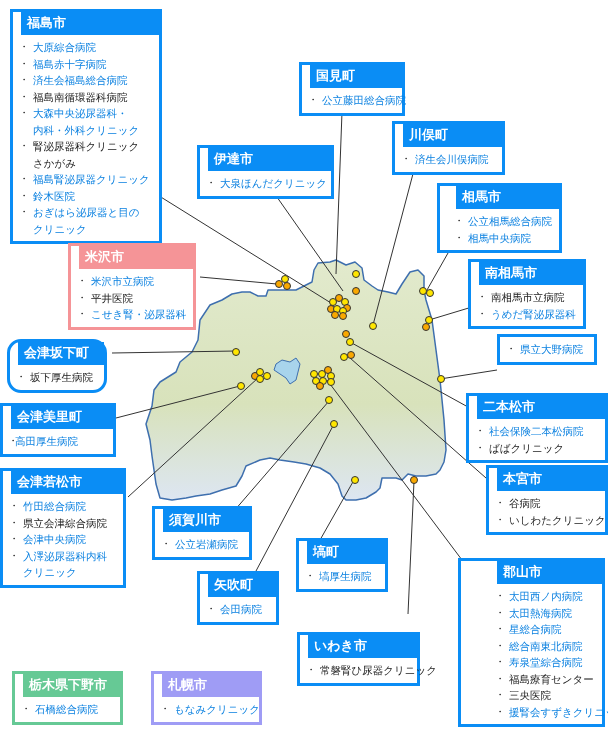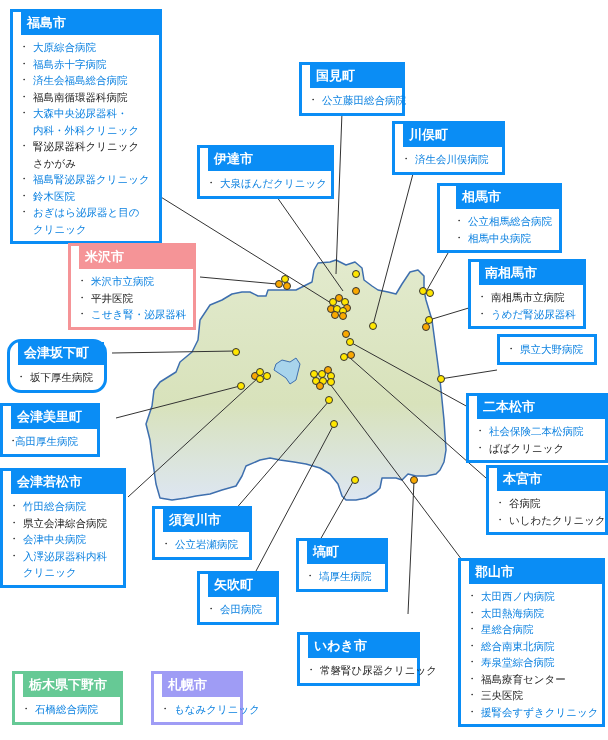--- a/index.html
+++ b/index.html
@@ -217,21 +217,21 @@
     <li><span class="bullet">・</span><span class="name">坂下厚生病院</span></li>
   </ul>
 </div>
 
 <div class="box" style="left:497px;top:334px;width:100px;">
   <ul>
     <li><span class="bullet">・</span><span class="name link">県立大野病院</span></li>
   </ul>
 </div>
 
-<div class="box" style="left:0px;top:403px;width:100px;">
+<div class="box" style="left:0px;top:403px;width:116px;">
   <div class="hdr">会津美里町</div>
   <ul>
     <li class="nobullet-gap"><span class="bullet">・</span><span class="name link">高田厚生病院</span></li>
   </ul>
 </div>
 
 <div class="box" style="left:466px;top:393px;width:142px;">
   <div class="hdr">二本松市</div>
   <ul>
     <li><span class="bullet">・</span><span class="name link">社会保険二本松病院</span></li>
@@ -271,21 +271,21 @@
   </ul>
 </div>
 
 <div class="box" style="left:197px;top:571px;width:82px;">
   <div class="hdr">矢吹町</div>
   <ul>
     <li><span class="bullet">・</span><span class="name link">会田病院</span></li>
   </ul>
 </div>
 
-<div class="box" style="left:458px;top:558px;width:147px;">
+<div class="box" style="left:458px;top:558px;width:147px;padding-left:28px;">
   <div class="hdr">郡山市</div>
   <ul>
     <li><span class="bullet">・</span><span class="name link">太田西ノ内病院</span></li>
     <li><span class="bullet">・</span><span class="name link">太田熱海病院</span></li>
     <li><span class="bullet">・</span><span class="name link">星総合病院</span></li>
     <li><span class="bullet">・</span><span class="name link">総合南東北病院</span></li>
     <li><span class="bullet">・</span><span class="name link">寿泉堂綜合病院</span></li>
     <li><span class="bullet">・</span><span class="name">福島療育センター</span></li>
     <li><span class="bullet">・</span><span class="name">三央医院</span></li>
     <li><span class="bullet">・</span><span class="name link">援腎会すずきクリニック</span></li>
@@ -299,18 +299,18 @@
   </ul>
 </div>
 
 <div class="box green" style="left:12px;top:671px;width:111px;">
   <div class="hdr">栃木県下野市</div>
   <ul>
     <li><span class="bullet">・</span><span class="name link">石橋総合病院</span></li>
   </ul>
 </div>
 
-<div class="box purple" style="left:151px;top:671px;width:92px;">
+<div class="box purple" style="left:151px;top:671px;width:111px;">
   <div class="hdr">札幌市</div>
   <ul>
     <li><span class="bullet">・</span><span class="name link">もなみクリニック</span></li>
   </ul>
 </div>
 
 </body></html>

